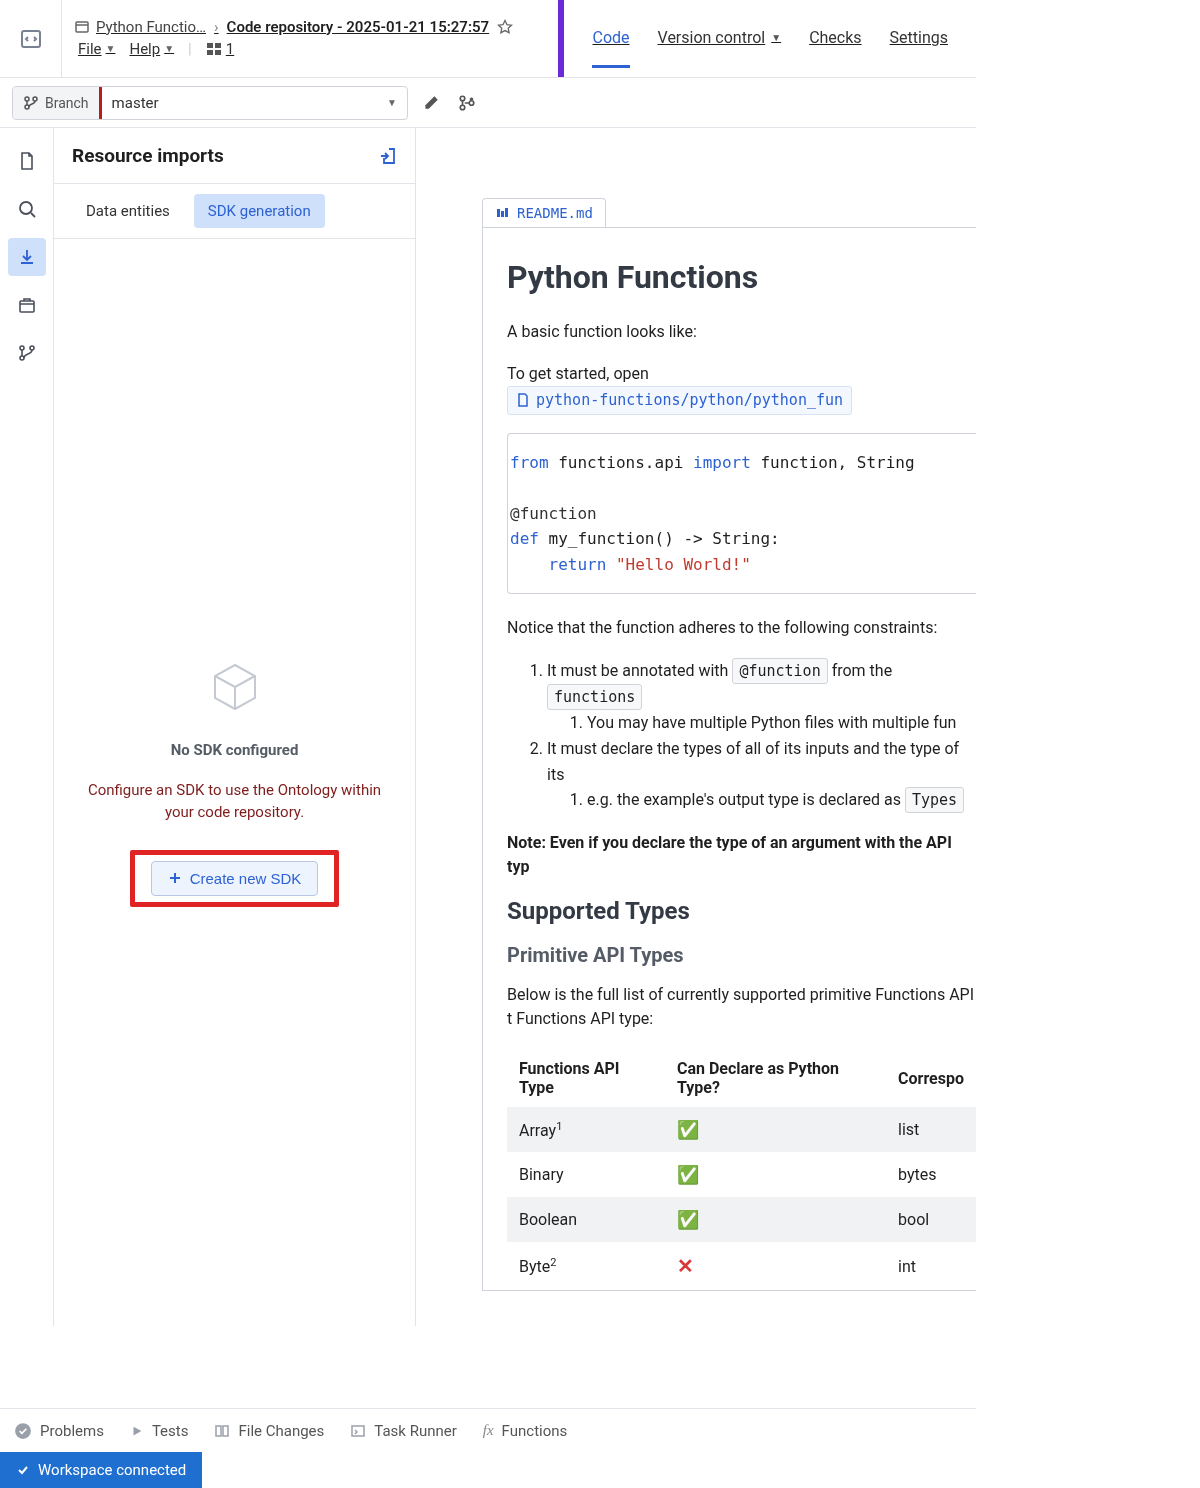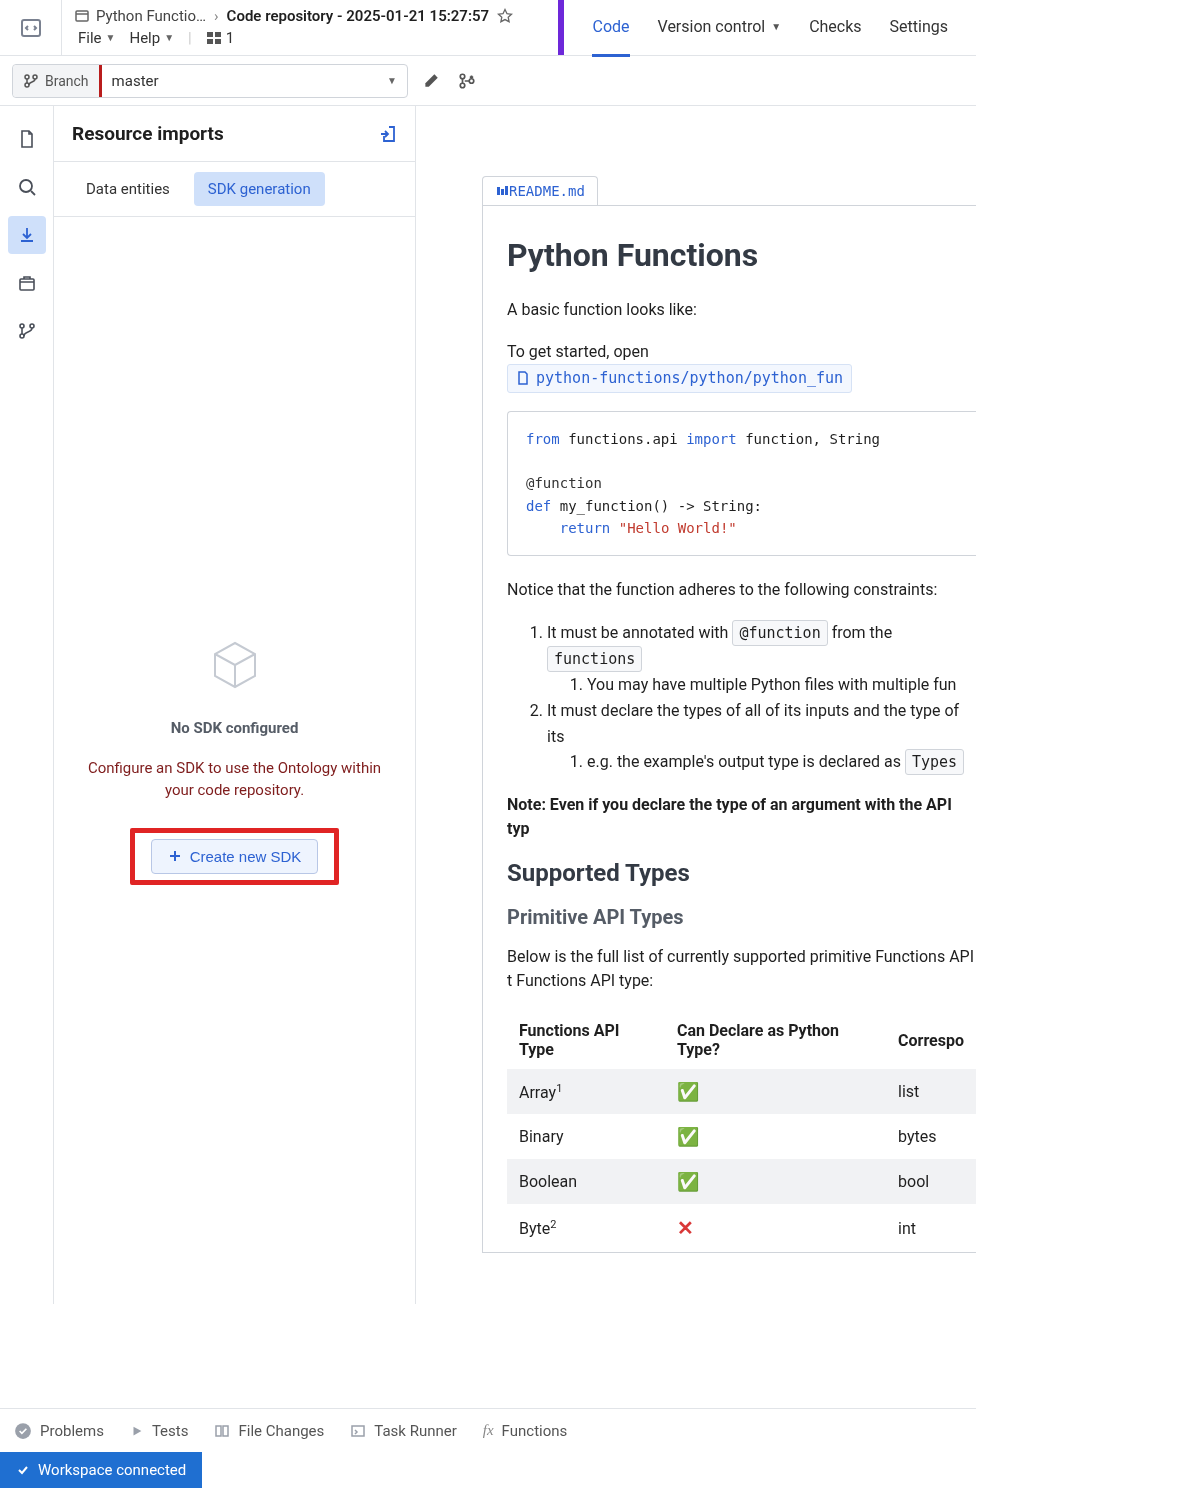--- a/index.html
+++ b/index.html
@@ -1,17 +1,17 @@
 <!DOCTYPE html>
 <html><head>
 <meta charset="utf-8">
 <style>
   * { box-sizing: border-box; margin: 0; padding: 0; }
   body { font-family: -apple-system, BlinkMacSystemFont, "Segoe UI", Roboto, sans-serif; font-size: 14px; color: #1f1f1f; background: #fff; width: 976px; overflow: hidden; }
-  .top-bar { display: flex; align-items: stretch; height: 56px; border-bottom: 1px solid #e1e4e8; }
+  .top-bar { display: flex; align-items: stretch; height: 78px; border-bottom: 1px solid #e1e4e8; text-decoration: underline; }
   .top-left { width: 62px; display: flex; align-items: center; justify-content: center; border-right: 1px solid #e1e4e8; }
   .logo-icon { width: 24px; height: 24px; color: #7a8190; }
   .top-center { flex: 1; padding: 0 12px; display: flex; flex-direction: column; justify-content: center; gap: 2px; min-width: 0; }
   .breadcrumb { display: flex; align-items: center; gap: 8px; font-size: 15px; white-space: nowrap; }
   .breadcrumb .crumb1 { color: #444; display: flex; align-items: center; gap: 6px; max-width: 150px; overflow: hidden; text-overflow: ellipsis; }
   .breadcrumb .sep { color: #888; }
   .breadcrumb .crumb2 { font-weight: 600; color: #1f1f1f; }
   .star-icon { color: #666; }
   .menu-row { display: flex; align-items: center; gap: 6px; font-size: 15px; color: #333; }
   .menu-row .menu-item { display: flex; align-items: center; gap: 4px; padding: 2px 4px; cursor: pointer; }
@@ -39,27 +39,27 @@
   .res-tabs { display:flex; gap:10px; padding:10px 18px; border-bottom:1px solid #e1e4e8; }
   .res-tabs .rtab { padding:8px 14px; border-radius:4px; font-size:15px; color:#333; cursor:pointer; }
   .res-tabs .rtab.active { background:#cfe0fa; color:#2d62d2; }
   .res-body { flex:1; display:flex; flex-direction:column; align-items:center; justify-content:center; padding:40px 30px; text-align:center; }
   .cube { width:56px; height:56px; color:#c5cad2; margin-bottom:26px; }
   .res-body h3 { font-size:15px; font-weight:700; color:#555c66; margin-bottom:20px; }
   .res-body p { font-size:15px; color:#7f1d1d; line-height:1.5; margin-bottom:26px; }
   .create-wrap { border:5px solid #e02424; padding:6px 16px; border-radius:2px; }
   .create-btn { display:flex; align-items:center; gap:8px; border:1px solid #b8c7e6; background:#eef4fe; color:#2d62d2; padding:8px 16px; border-radius:4px; font-size:15px; cursor:pointer; }
   .main { flex:1; overflow:hidden; padding-top:70px; padding-left:66px; }
-  .readme-tab { display:inline-flex; align-items:center; border:1px solid #d0d4da; border-bottom:none; border-radius:4px 4px 0 0; padding:6px 12px; font-family:"SFMono-Regular",Consolas,monospace; font-size:14px; color:#2d62d2; background:#fff; }
+  .readme-tab { display:inline-flex; align-items:center; gap:8px; border:1px solid #d0d4da; border-bottom:none; border-radius:4px 4px 0 0; padding:6px 12px; font-family:"SFMono-Regular",Consolas,monospace; font-size:14px; color:#2d62d2; background:#fff; }
   .readme-tab .ricon { color:#2d62d2; }
   .readme-body { border:1px solid #d0d4da; border-right:none; padding:30px 0 0 24px; }
   .readme-body h1 { font-size:32px; font-weight:700; color:#333a44; margin-bottom:24px; }
   .readme-body p { font-size:16px; color:#1f1f1f; margin-bottom:18px; line-height:1.5; }
   .file-link { display:inline-flex; align-items:center; gap:6px; border:1px solid #d6e2f5; background:#f3f7fe; padding:2px 8px; border-radius:3px; font-family:"SFMono-Regular",Consolas,monospace; font-size:15px; color:#2d62d2; vertical-align:middle; }
-  .codeblock { border:1px solid #d0d4da; border-right:none; border-radius:4px 0 0 4px; padding:16px 18px; font-family:"SFMono-Regular",Consolas,monospace; font-size:14px; line-height:1.6; margin-bottom:22px; white-space:pre; overflow:hidden; }
+  .codeblock { border:1px solid #d0d4da; border-right:none; border-radius:4px 0 0 4px; padding:16px 2px; font-family:"SFMono-Regular",Consolas,monospace; font-size:16px; line-height:1.6; margin-bottom:22px; white-space:pre; overflow:hidden; }
   .kw { color:#2d62d2; } .fn { color:#333; } .str { color:#c13b2f; }
   .readme-body ol { padding-left:40px; margin-bottom:18px; }
   .readme-body ol li { font-size:16px; line-height:1.6; }
   .readme-body ol ol { padding-left:40px; margin-bottom:0; }
   .code-chip { display:inline-block; border:1px solid #d0d4da; background:#f7f8fa; padding:0 6px; border-radius:3px; font-family:"SFMono-Regular",Consolas,monospace; font-size:15px; }
   .readme-body h2 { font-size:24px; font-weight:700; color:#333a44; margin:16px 0 18px; }
   .readme-body h3.sub { font-size:20px; font-weight:700; color:#555c66; margin-bottom:16px; }
   table.types { width:100%; border-collapse:collapse; font-size:16px; }
   table.types th { text-align:left; padding:10px 12px; font-weight:700; color:#1f1f1f; }
   table.types td { padding:12px 12px; }

